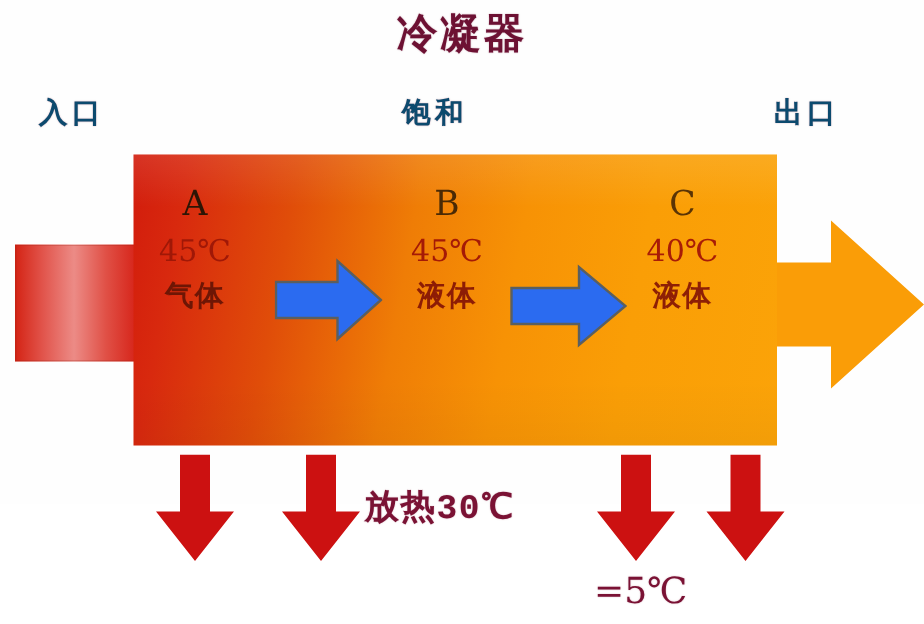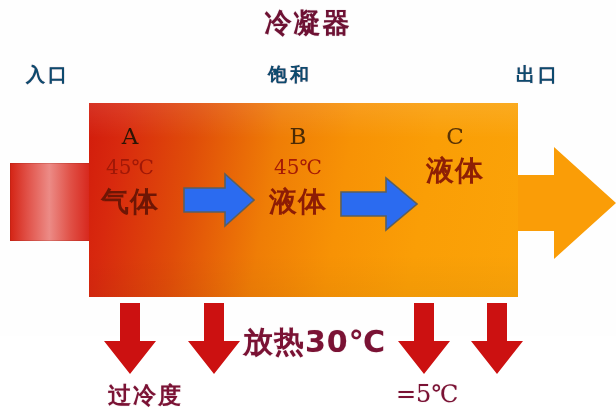--- a/index.html
+++ b/index.html
@@ -115,21 +115,21 @@
   }
   .stage .temp {
     font-family: "DejaVu Serif", "Liberation Serif", serif;
     font-size: 20px;
     color: #9c1406;
     line-height: 1;
     margin-bottom: 11px;
     white-space: nowrap;
   }
   .stage .phase {
-    font-size: 28px;
+    font-size: 19px;
     font-weight: bold;
     color: #7c1a06;
     line-height: 1;
     letter-spacing: 1px;
     white-space: nowrap;
     font-family: Liberation Serif, serif;
   }
   .stage.a { left: 82px;  top: 125px; }
   .stage.b { left: 250px; top: 125px; }
   .stage.c { left: 407px; top: 125px; }
@@ -159,22 +159,23 @@
   
   .bottom-text {
     position: absolute;
     font-weight: bold;
     color: #7a1234;
     white-space: nowrap;
     text-shadow: 0 0 1px rgba(122,18,52,0.35);
   }
   .bottom-text.heat {
     left: 243px; top: 322px;
-    font-size: 30px;
+    font-size: 23px;
     letter-spacing: 1px;
+    font-family: Liberation Mono, monospace;
   }
   .bottom-text.subcool {
     left: 108px; top: 380px;
     font-size: 23px;
     letter-spacing: 2px;
   }
   .bottom-text.calc {
     left: 244px; top: 380px;
     font-size: 24px;
     letter-spacing: 0px;
@@ -228,20 +229,21 @@
   </div>
 
   <div class="blue-arrow two">
     <svg width="78" height="56" viewBox="0 0 78 56" xmlns="http://www.w3.org/2000/svg">
       <polygon points="1,16 46,16 46,2 77,28 46,54 46,40 1,40" fill="#2b6bf0" stroke="#5a5f60" stroke-width="1.6" stroke-linejoin="miter"></polygon>
     </svg>
   </div>
 
   <div class="stage c">
     <div class="letter">C</div>
+    <div class="temp">40℃</div>
     <div class="phase">液体</div>
   </div>
 
   <div class="down-arrow d1">
     <svg width="54" height="72" viewBox="0 0 54 72" xmlns="http://www.w3.org/2000/svg">
       <polygon points="17,0 37,0 37,38 53,38 27,71 1,38 17,38" fill="#cc1111"></polygon>
     </svg>
   </div>
   <div class="down-arrow d2">
     <svg width="54" height="72" viewBox="0 0 54 72" xmlns="http://www.w3.org/2000/svg">
@@ -253,16 +255,15 @@
       <polygon points="17,0 37,0 37,38 53,38 27,71 1,38 17,38" fill="#cc1111"></polygon>
     </svg>
   </div>
   <div class="down-arrow d4">
     <svg width="54" height="72" viewBox="0 0 54 72" xmlns="http://www.w3.org/2000/svg">
       <polygon points="17,0 37,0 37,38 53,38 27,71 1,38 17,38" fill="#cc1111"></polygon>
     </svg>
   </div>
 
   <div class="bottom-text heat">放热30℃</div>
-  <div class="bottom-text subcool">过冷度</div>
   <div class="bottom-text result">=5℃</div>
 
 </div>
 
 </body></html>

